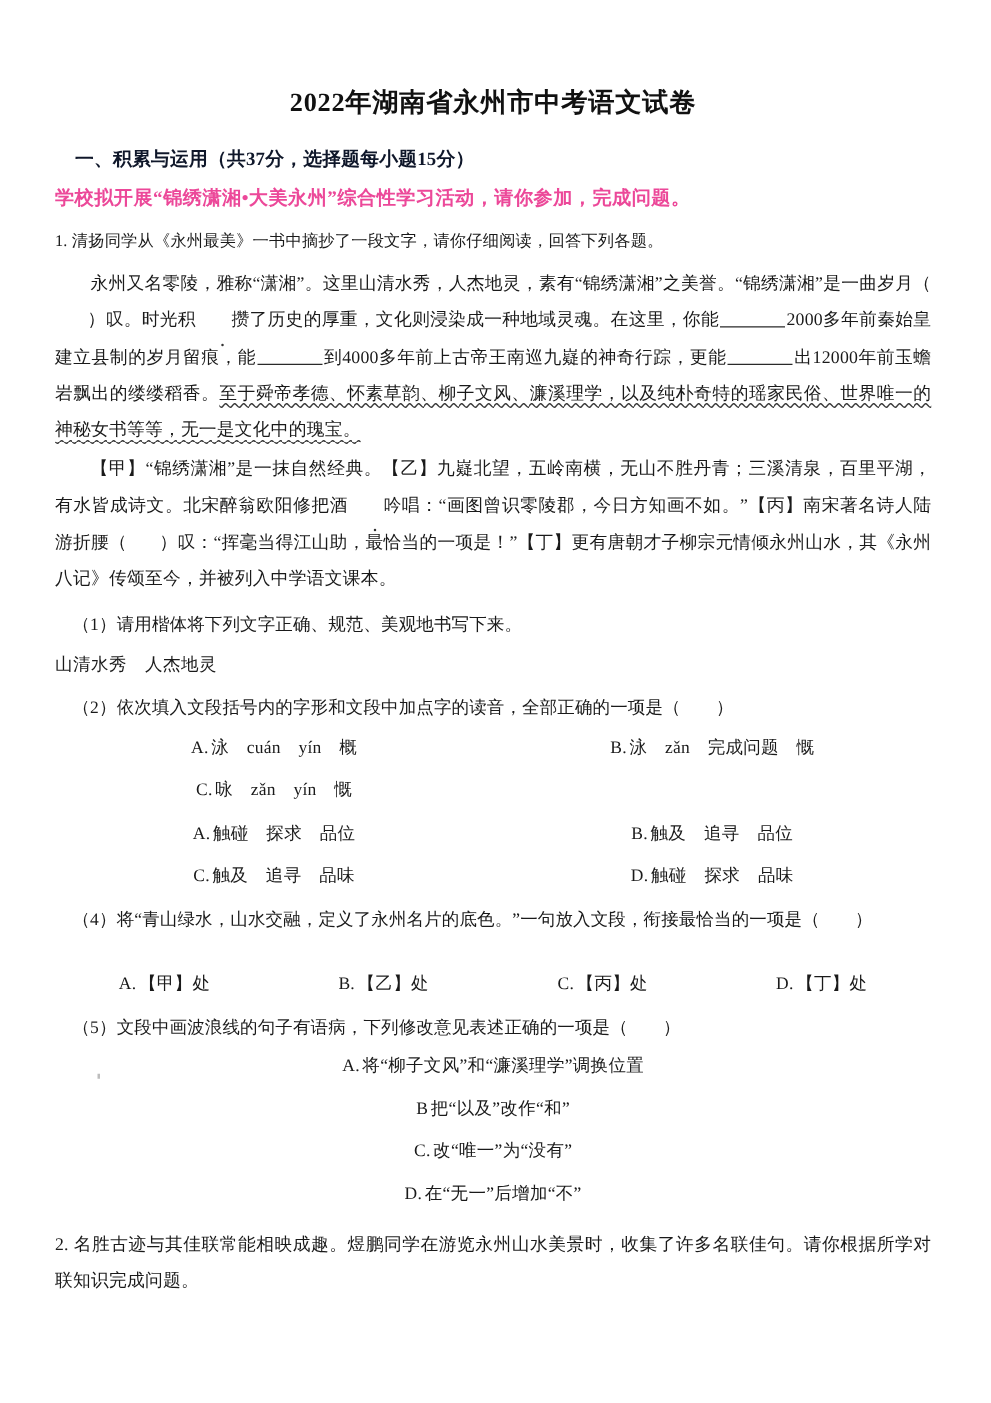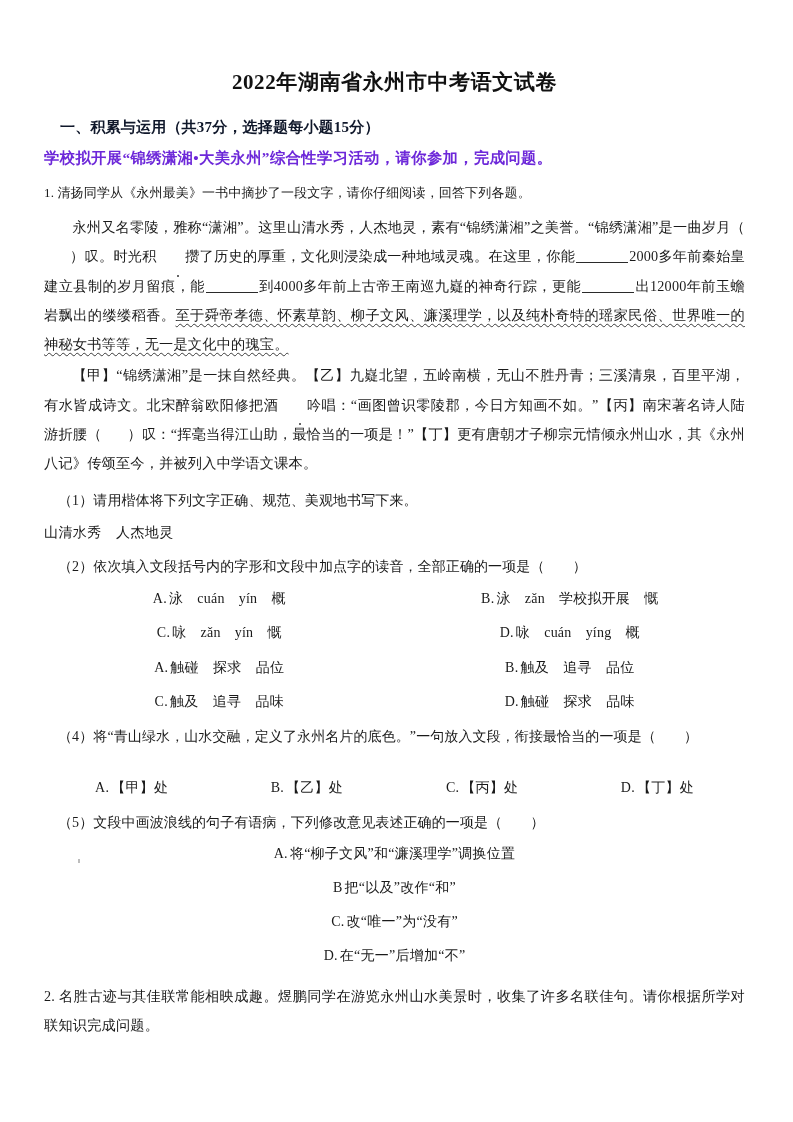--- a/index.html
+++ b/index.html
@@ -34,21 +34,21 @@
     font-weight: bold;
     margin: 0 0 11px 16px;
     letter-spacing: 0.2px;
     color: #0f172a;
   }
   .activity-line {
     font-size: 15.3px;
     font-weight: bold;
     margin: 0 0 14px 0;
     letter-spacing: 0.4px;
-    color: #6d28d9;
+    color: #ec4899;
   }
   .q-stem {
     font-size: 13px;
     line-height: 1.55;
     margin: 0 0 10px 0;
     letter-spacing: 0.15px;
   }
   .passage-p {
     font-size: 14.2px;
     line-height: 2.06;
@@ -153,25 +153,24 @@
   <p class="passage-p"><span>永州又名零陵，雅称“潇湘”。这里山清水秀，人杰地灵，素有“锦绣潇湘”之美誉。“锦绣潇湘”是一曲岁月（</span><span class="blank-paren"></span><span>）叹。时光积</span><span class="emph-dot">攒</span><span>了历史的厚重，文化则浸染成一种地域灵魂。在这里，你能</span><span class="blank-u"></span><span>2000多年前秦始皇建立县制的岁月留痕，能</span><span class="blank-u"></span><span>到4000多年前上古帝王南巡九嶷的神奇行踪，更能</span><span class="blank-u"></span><span>出12000年前玉蟾岩飘出的缕缕稻香。</span><span class="wavy">至于舜帝孝德、怀素草韵、柳子文风、濂溪理学，以及纯朴奇特的瑶家民俗、世界唯一的神秘女书等等，无一是文化中的瑰宝。</span></p>
 
   <p class="passage-p"><span>【甲】“锦绣潇湘”是一抹自然经典。【乙】九嶷北望，五岭南横，无山不胜丹青；三溪清泉，百里平湖，有水皆成诗文。北宋醉翁欧阳修把酒</span><span class="emph-dot">吟</span><span>唱：“画图曾识零陵郡，今日方知画不如。”【丙】南宋著名诗人陆游折腰（</span><span class="blank-paren"></span><span>）叹：“挥毫当得江山助，最恰当的一项是！”【丁】更有唐朝才子柳宗元情倾永州山水，其《永州八记》传颂至今，并被列入中学语文课本。</span></p>
 
   <div class="sub-q"><span>（1）</span><span>请用楷体将下列文字正确、规范、美观地书写下来。</span></div>
   <div class="handwrite-line">山清水秀　人杰地灵</div>
 
   <div class="sub-q"><span>（2）</span><span>依次填入文段括号内的字形和文段中加点字的读音，全部正确的一项是（　　）</span></div>
   <div class="opt-row opt-2col tight">
     <div class="opt"><span class="lab">A.</span><span class="pinyin">泳　cuán　yín　概</span></div>
-    <div class="opt"><span class="lab">B.</span><span class="pinyin">泳　zǎn　学校拟开展　慨</span></div>
+    <div class="opt"><span class="lab">B.</span><span class="pinyin">泳　zǎn　完成问题　慨</span></div>
   </div>
   <div class="opt-row opt-2col">
     <div class="opt"><span class="lab">C.</span><span class="pinyin">咏　zǎn　yín　慨</span></div>
-    <div class="opt"><span class="lab">D.</span><span class="pinyin">咏　cuán　yíng　概</span></div>
   </div>
 
   <div class="opt-row opt-2col tight">
     <div class="opt"><span class="lab">A.</span><span>触碰　探求　品位</span></div>
     <div class="opt"><span class="lab">B.</span><span>触及　追寻　品位</span></div>
   </div>
   <div class="opt-row opt-2col">
     <div class="opt"><span class="lab">C.</span><span>触及　追寻　品味</span></div>
     <div class="opt"><span class="lab">D.</span><span>触碰　探求　品味</span></div>
   </div>

